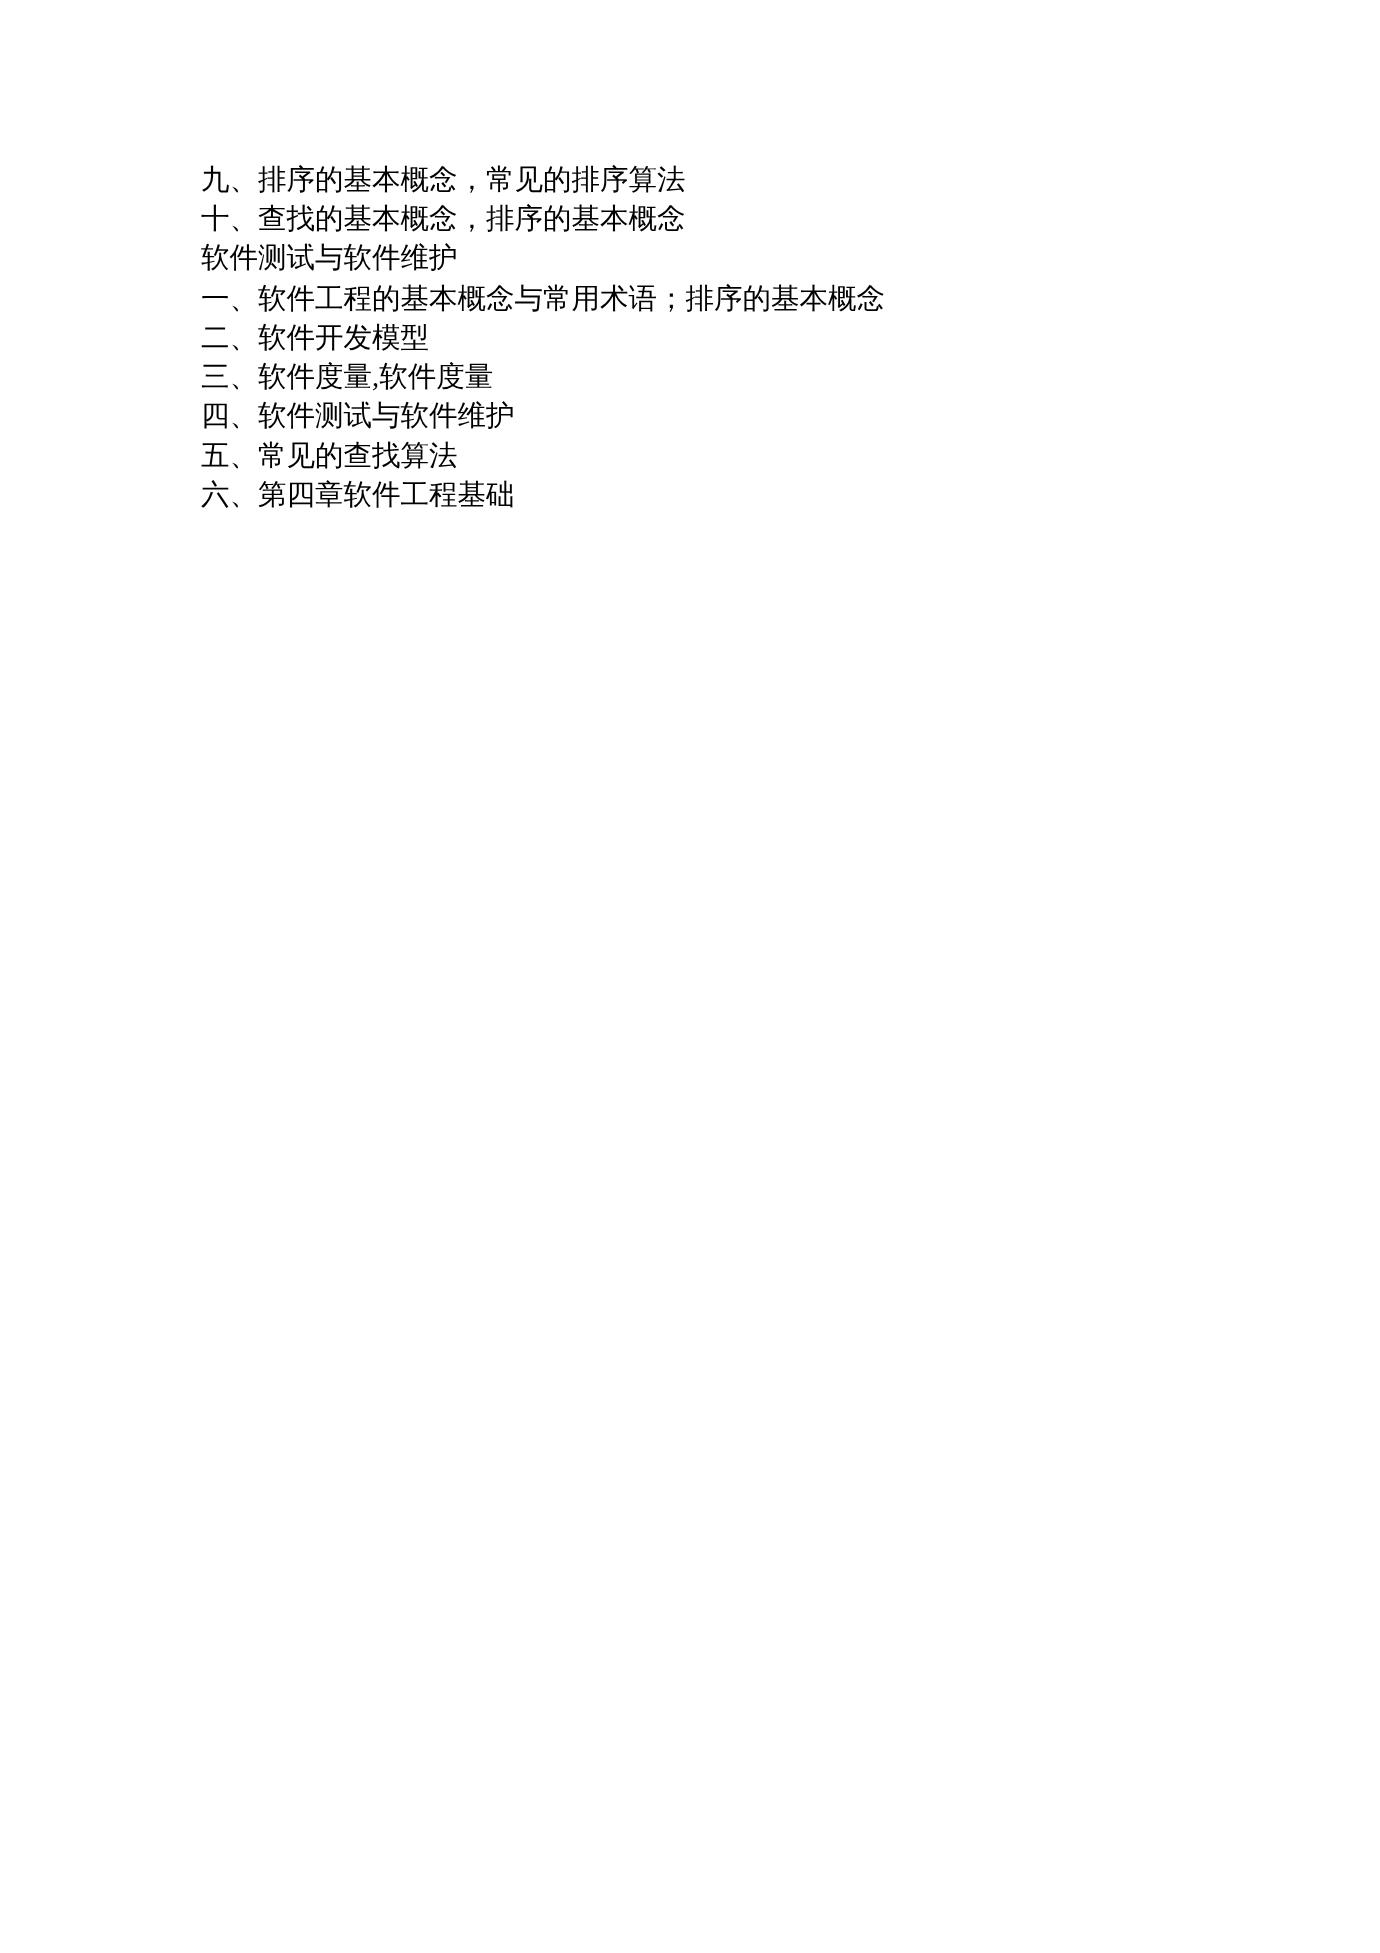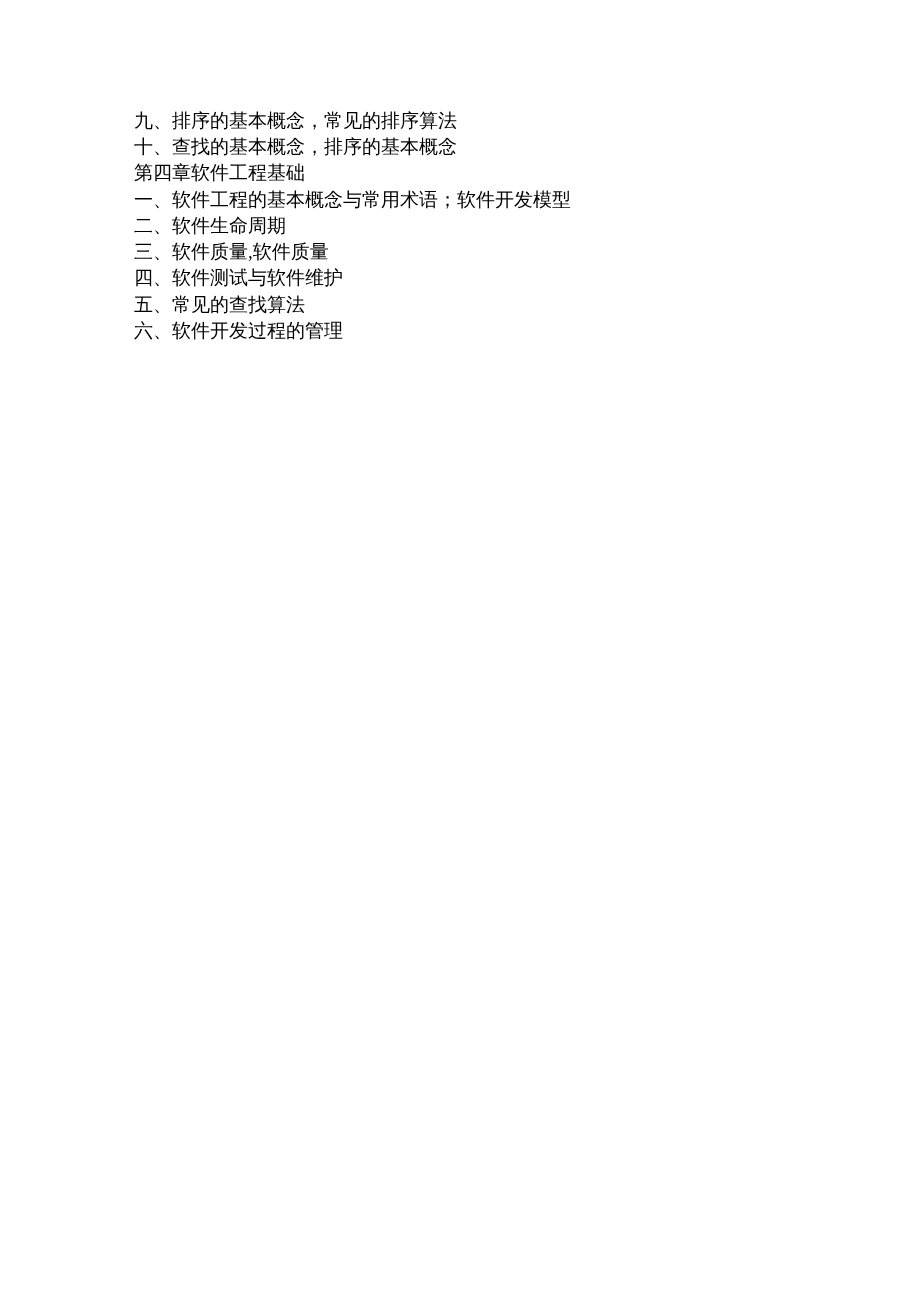--- a/index.html
+++ b/index.html
@@ -20,19 +20,19 @@
     }
     .line {
       white-space: nowrap;
     }
   </style>
 </head>
 <body>
 
 <div class="line">九、排序的基本概念，常见的排序算法</div>
 <div class="line">十、查找的基本概念，排序的基本概念</div>
-<div class="line">第四章软件工程基础</div>
-<div class="line">一、软件工程的基本概念与常用术语；软件开发模型</div>
-<div class="line">二、软件生命周期</div>
-<div class="line">三、软件质量,软件质量</div>
+<div class="line">软件测试与软件维护</div>
+<div class="line">一、软件工程的基本概念与常用术语；排序的基本概念</div>
+<div class="line">二、软件开发模型</div>
+<div class="line">三、软件度量,软件度量</div>
 <div class="line">四、软件测试与软件维护</div>
 <div class="line">五、常见的查找算法</div>
-<div class="line">六、软件开发过程的管理</div>
+<div class="line">六、第四章软件工程基础</div>
 
 </body></html>

